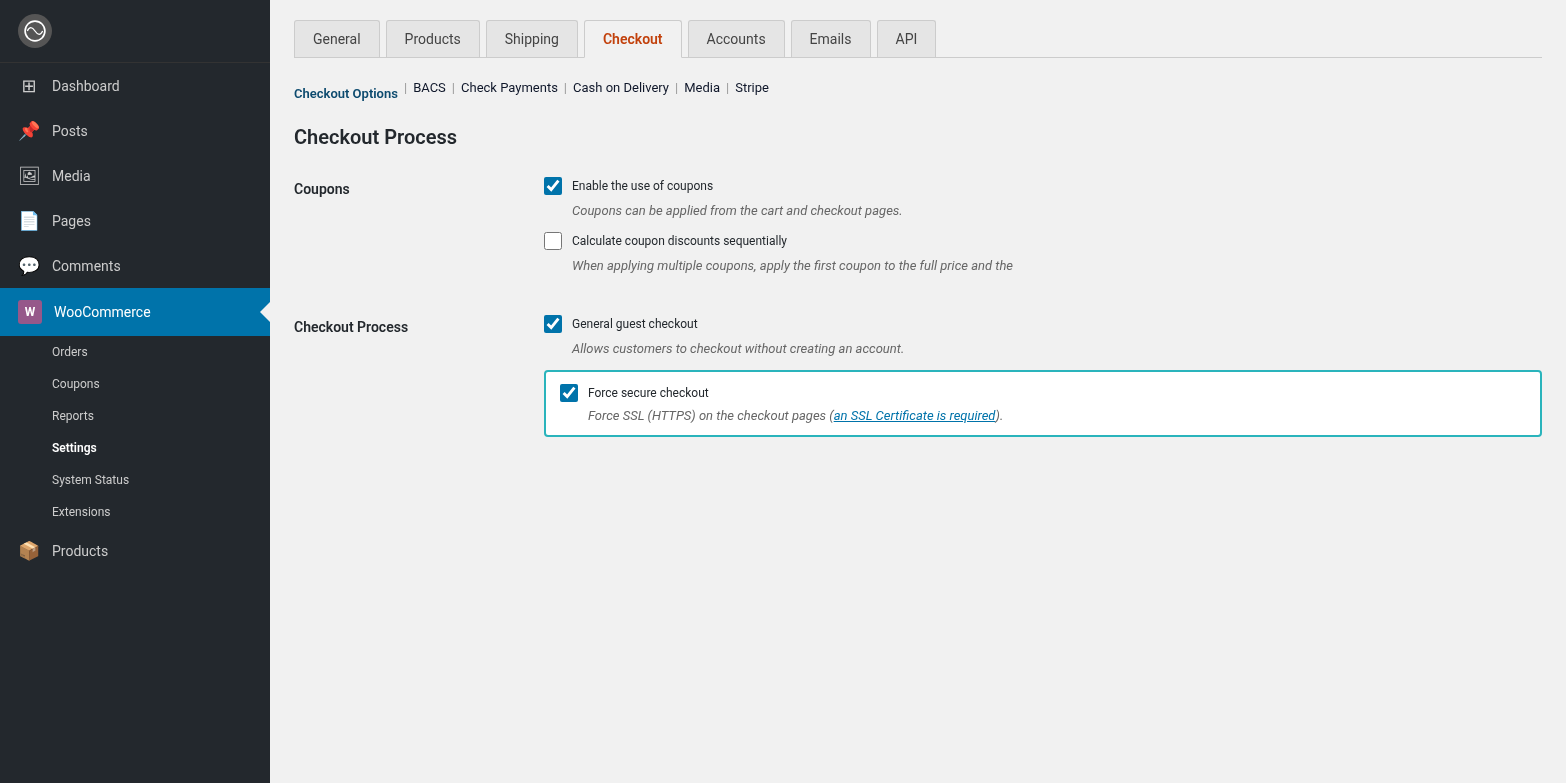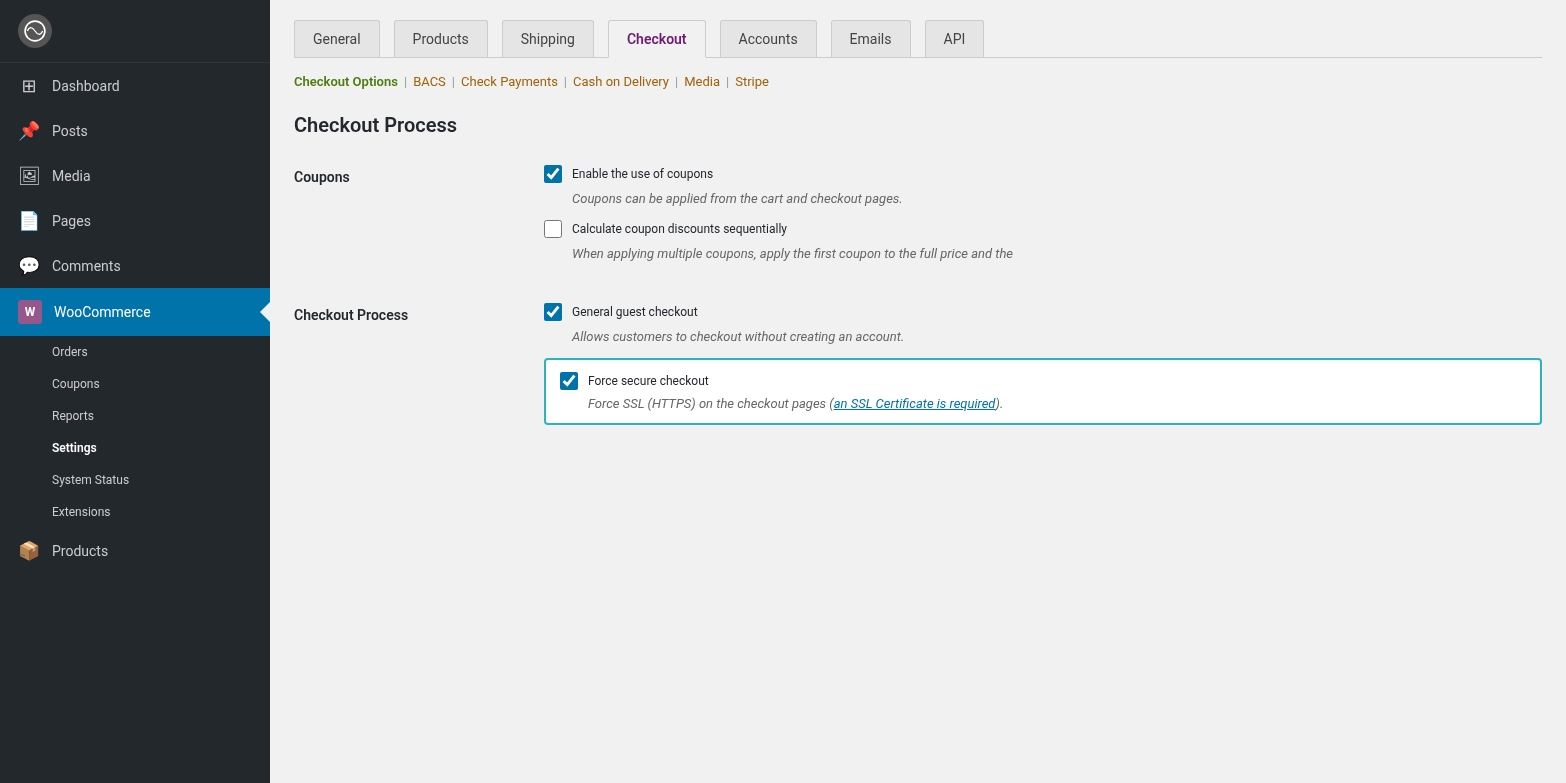--- a/index.html
+++ b/index.html
@@ -71,62 +71,63 @@
       flex: 1;
       background: #f1f1f1;
       overflow-y: auto;
       padding: 20px 24px;
     }
 
     
     .tabs {
       display: flex;
       flex-wrap: wrap;
-      gap: 12px;
+      gap: 4px;
       border-bottom: 1px solid #ccc;
       margin-bottom: 16px;
     }
     .tab-item {
       padding: 10px 18px;
       border: 1px solid #ccc;
       border-bottom: none;
       background: #e5e5e5;
       cursor: pointer;
       font-size: 14px;
       color: #444;
       margin-right: 2px;
       border-radius: 3px 3px 0 0;
     }
     .tab-item.active {
       background: #f1f1f1;
       font-weight: 600;
-      color: #701a75;
+      color: #c2410c;
       border-bottom: 1px solid #f1f1f1;
       margin-bottom: -1px;
     }
 
     
     .sub-nav {
       display: flex;
       align-items: center;
       gap: 0;
       margin-bottom: 24px;
       font-size: 13px;
       flex-wrap: wrap;
     }
     .sub-nav-item {
-      color: #a16207;
+      color: #0f172a;
       cursor: pointer;
       text-decoration: none;
     }
     .sub-nav-item.active {
-      color: #4d7c0f;
+      color: #0c4a6e;
       font-weight: 600;
       cursor: default;
       text-decoration: none;
+      margin-top: 12px;
     }
     .sub-nav-sep {
       color: #999;
       margin: 0 6px;
     }
 
     
     .page-section-title {
       font-size: 20px;
       font-weight: 600;

